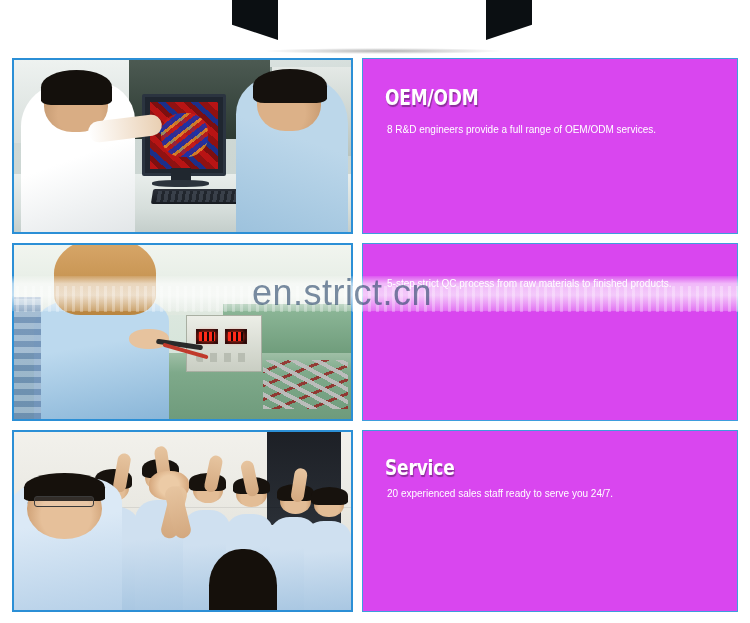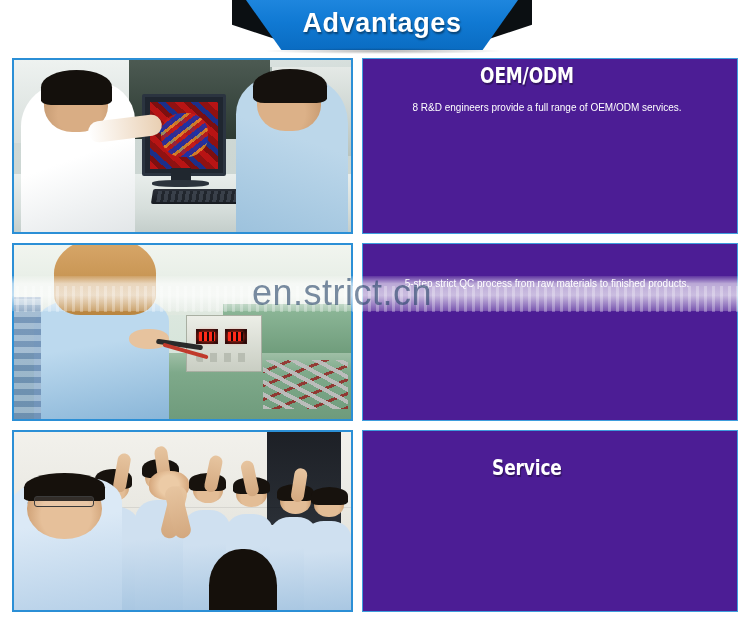--- a/index.html
+++ b/index.html
@@ -102,27 +102,26 @@
     width: 341px;
     flex: 0 0 341px;
     border: 2px solid #2b8fd6;
     box-sizing: border-box;
     position: relative;
     overflow: hidden;
     background: #cfe3ef;
   }
   .panel {
     flex: 1 1 auto;
-    background: #4c1d95;
+    background: #d946ef;
     border: 1px solid #3e9ddd;
     box-sizing: border-box;
-    padding: 4px 22px 10px 22px;
+    padding: 26px 22px 10px 22px;
     position: relative;
     overflow: hidden;
-    text-align: center;
   }
   .panel-title {
     color: #ffffff;
     font-size: 22px;
     font-weight: bold;
     font-family: "Liberation Sans Narrow", "DejaVu Sans Condensed", "Liberation Sans", sans-serif;
     letter-spacing: -0.2px;
     text-shadow: 1px 2px 1px rgba(0,0,0,0.35);
     margin: 0 0 12px 0;
     transform: scaleX(0.86);
@@ -400,23 +399,20 @@
     pointer-events: none;
   }
 </style>
 </head>
 <body>
 
 <div class="header">
   <div class="banner-wrap">
     <div class="wing-left"></div>
     <div class="wing-right"></div>
-    <div class="banner">
-      <span class="banner-title">Advantages</span>
-    </div>
     <div class="banner-shadow"></div>
   </div>
 </div>
 
 <div class="rows">
 
   <div class="row row-1">
     <div class="photo">
       <div class="scene s1">
         <div class="wallL"></div>
@@ -510,20 +506,21 @@
 
         <div class="bigman"></div>
         <div class="bighead"></div>
         <div class="bighair"></div>
         <div class="glasses"></div>
         <div class="bottomgirl"></div>
       </div>
     </div>
     <div class="panel">
       <h3 class="panel-title">Service</h3>
+      <p class="panel-body">20 experienced sales staff ready to serve you 24/7.</p>
     </div>
   </div>
 
 </div>
 
 <div class="wm-band"></div>
 <div class="wm-streak"></div>
 <div class="wm-text">en.strict.cn</div>
 
 </body></html>

